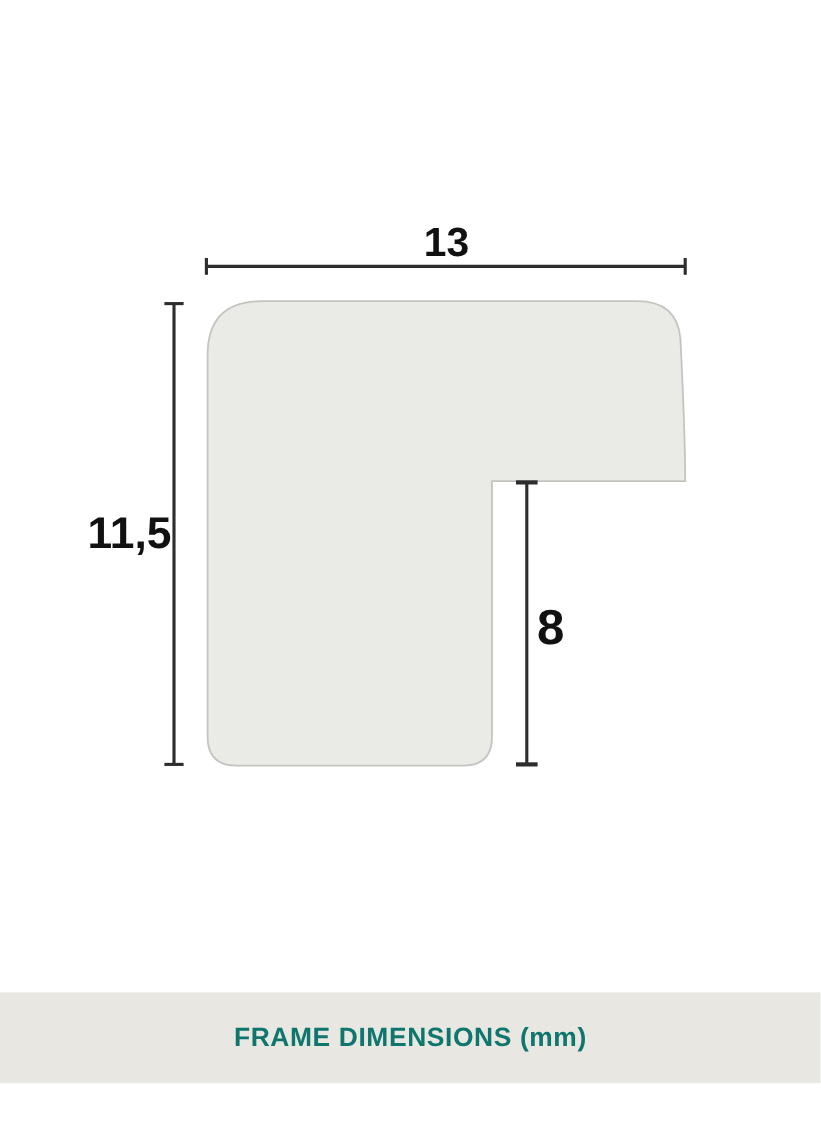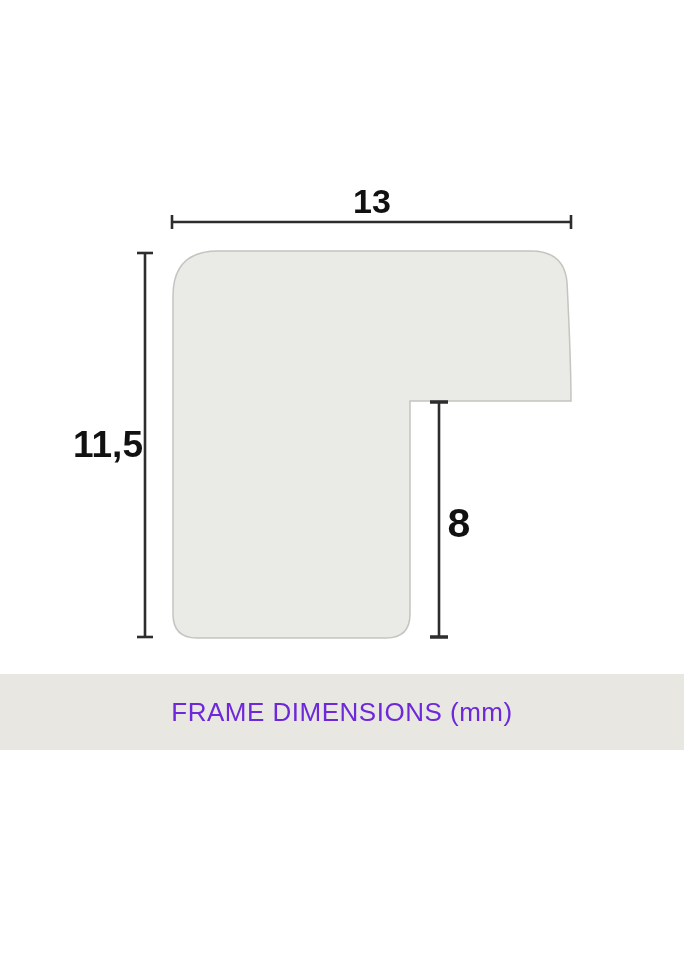--- a/index.html
+++ b/index.html
@@ -3,21 +3,21 @@
 <meta charset="utf-8">
 <style>
   html, body {
     margin: 0;
     padding: 0;
     background: #ffffff;
   }
   .page {
     position: relative;
     width: 684px;
-    height: 750px;
+    height: 903px;
     background: #ffffff;
     overflow: hidden;
     font-family: "Liberation Sans", sans-serif;
   }
   .diagram {
     position: absolute;
     top: 0;
     left: 0;
     display: block;
   }
@@ -47,24 +47,24 @@
     bottom: 0;
     width: 684px;
     height: 76px;
     background: #e8e7e2;
     display: flex;
     align-items: center;
     justify-content: center;
   }
   .footer-caption {
     font-family: "Liberation Sans", sans-serif;
-    font-size: 26px;
-    font-weight: 400;
+    font-size: 22px;
+    font-weight: 700;
     letter-spacing: 0.5px;
-    color: #6d28d9;
+    color: #0f766e;
     white-space: nowrap;
   }
 </style>
 </head>
 <body>
 
 <div class="page">
 
   <svg class="diagram" width="684" height="881" viewBox="0 0 684 881">
 

